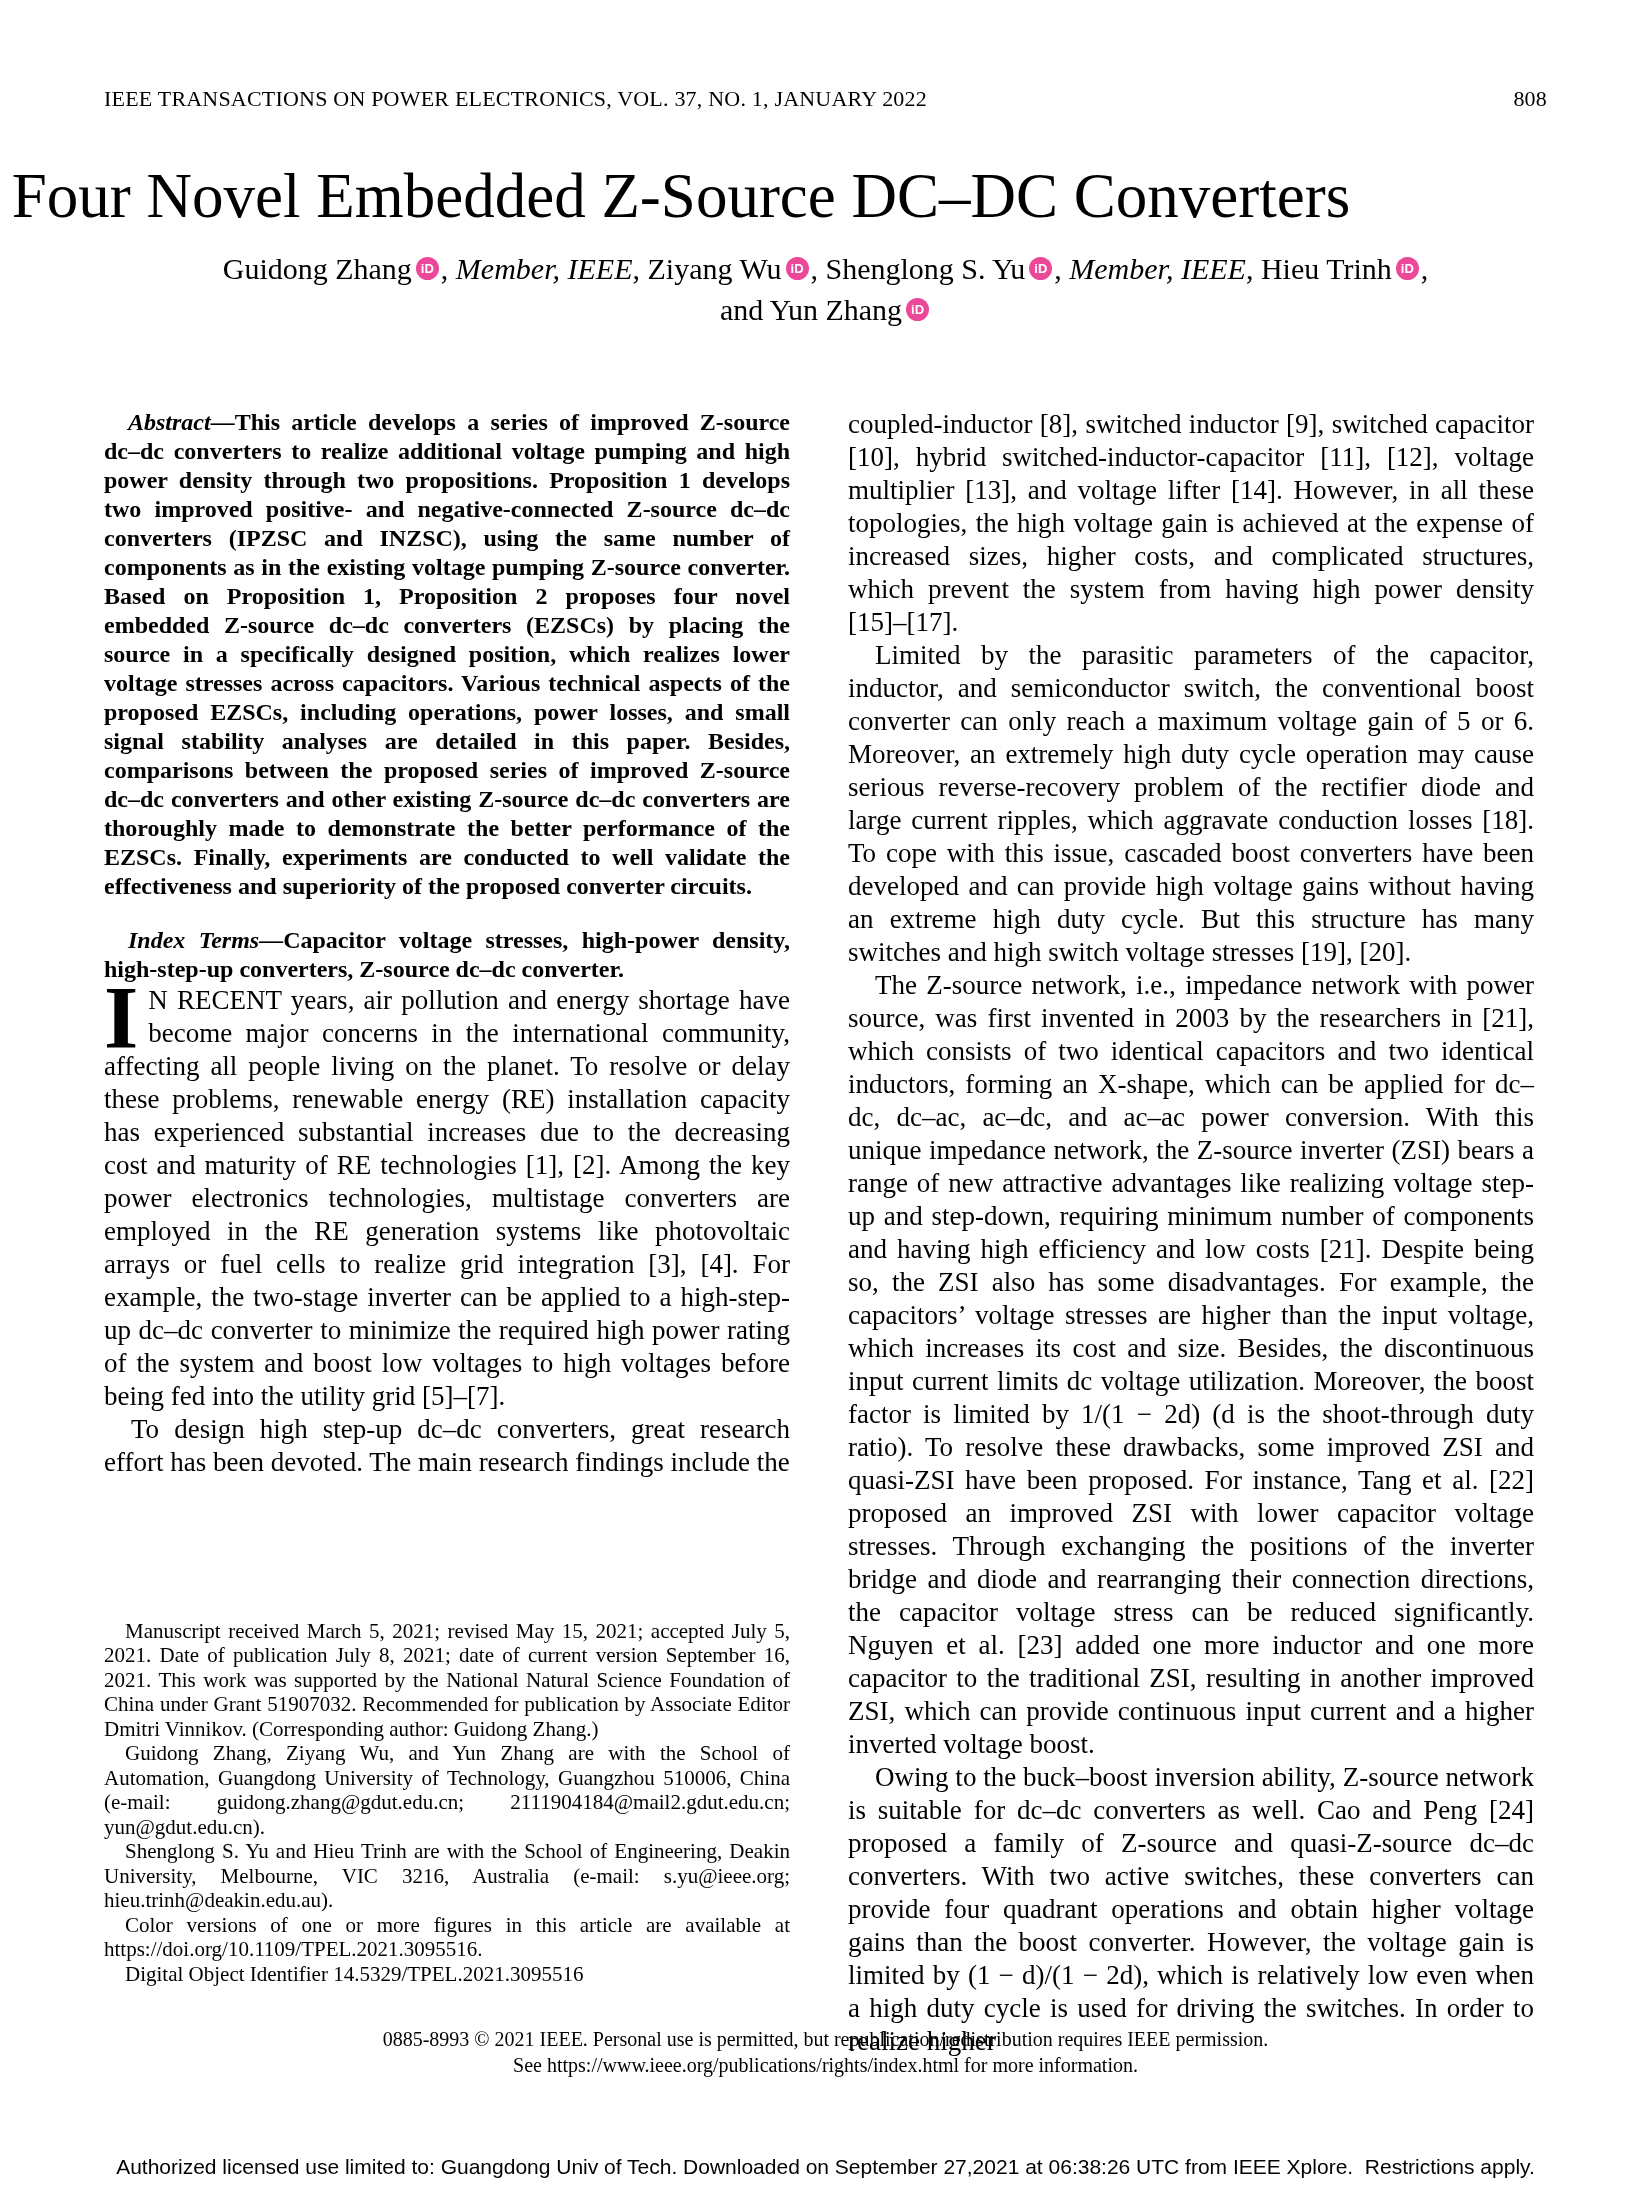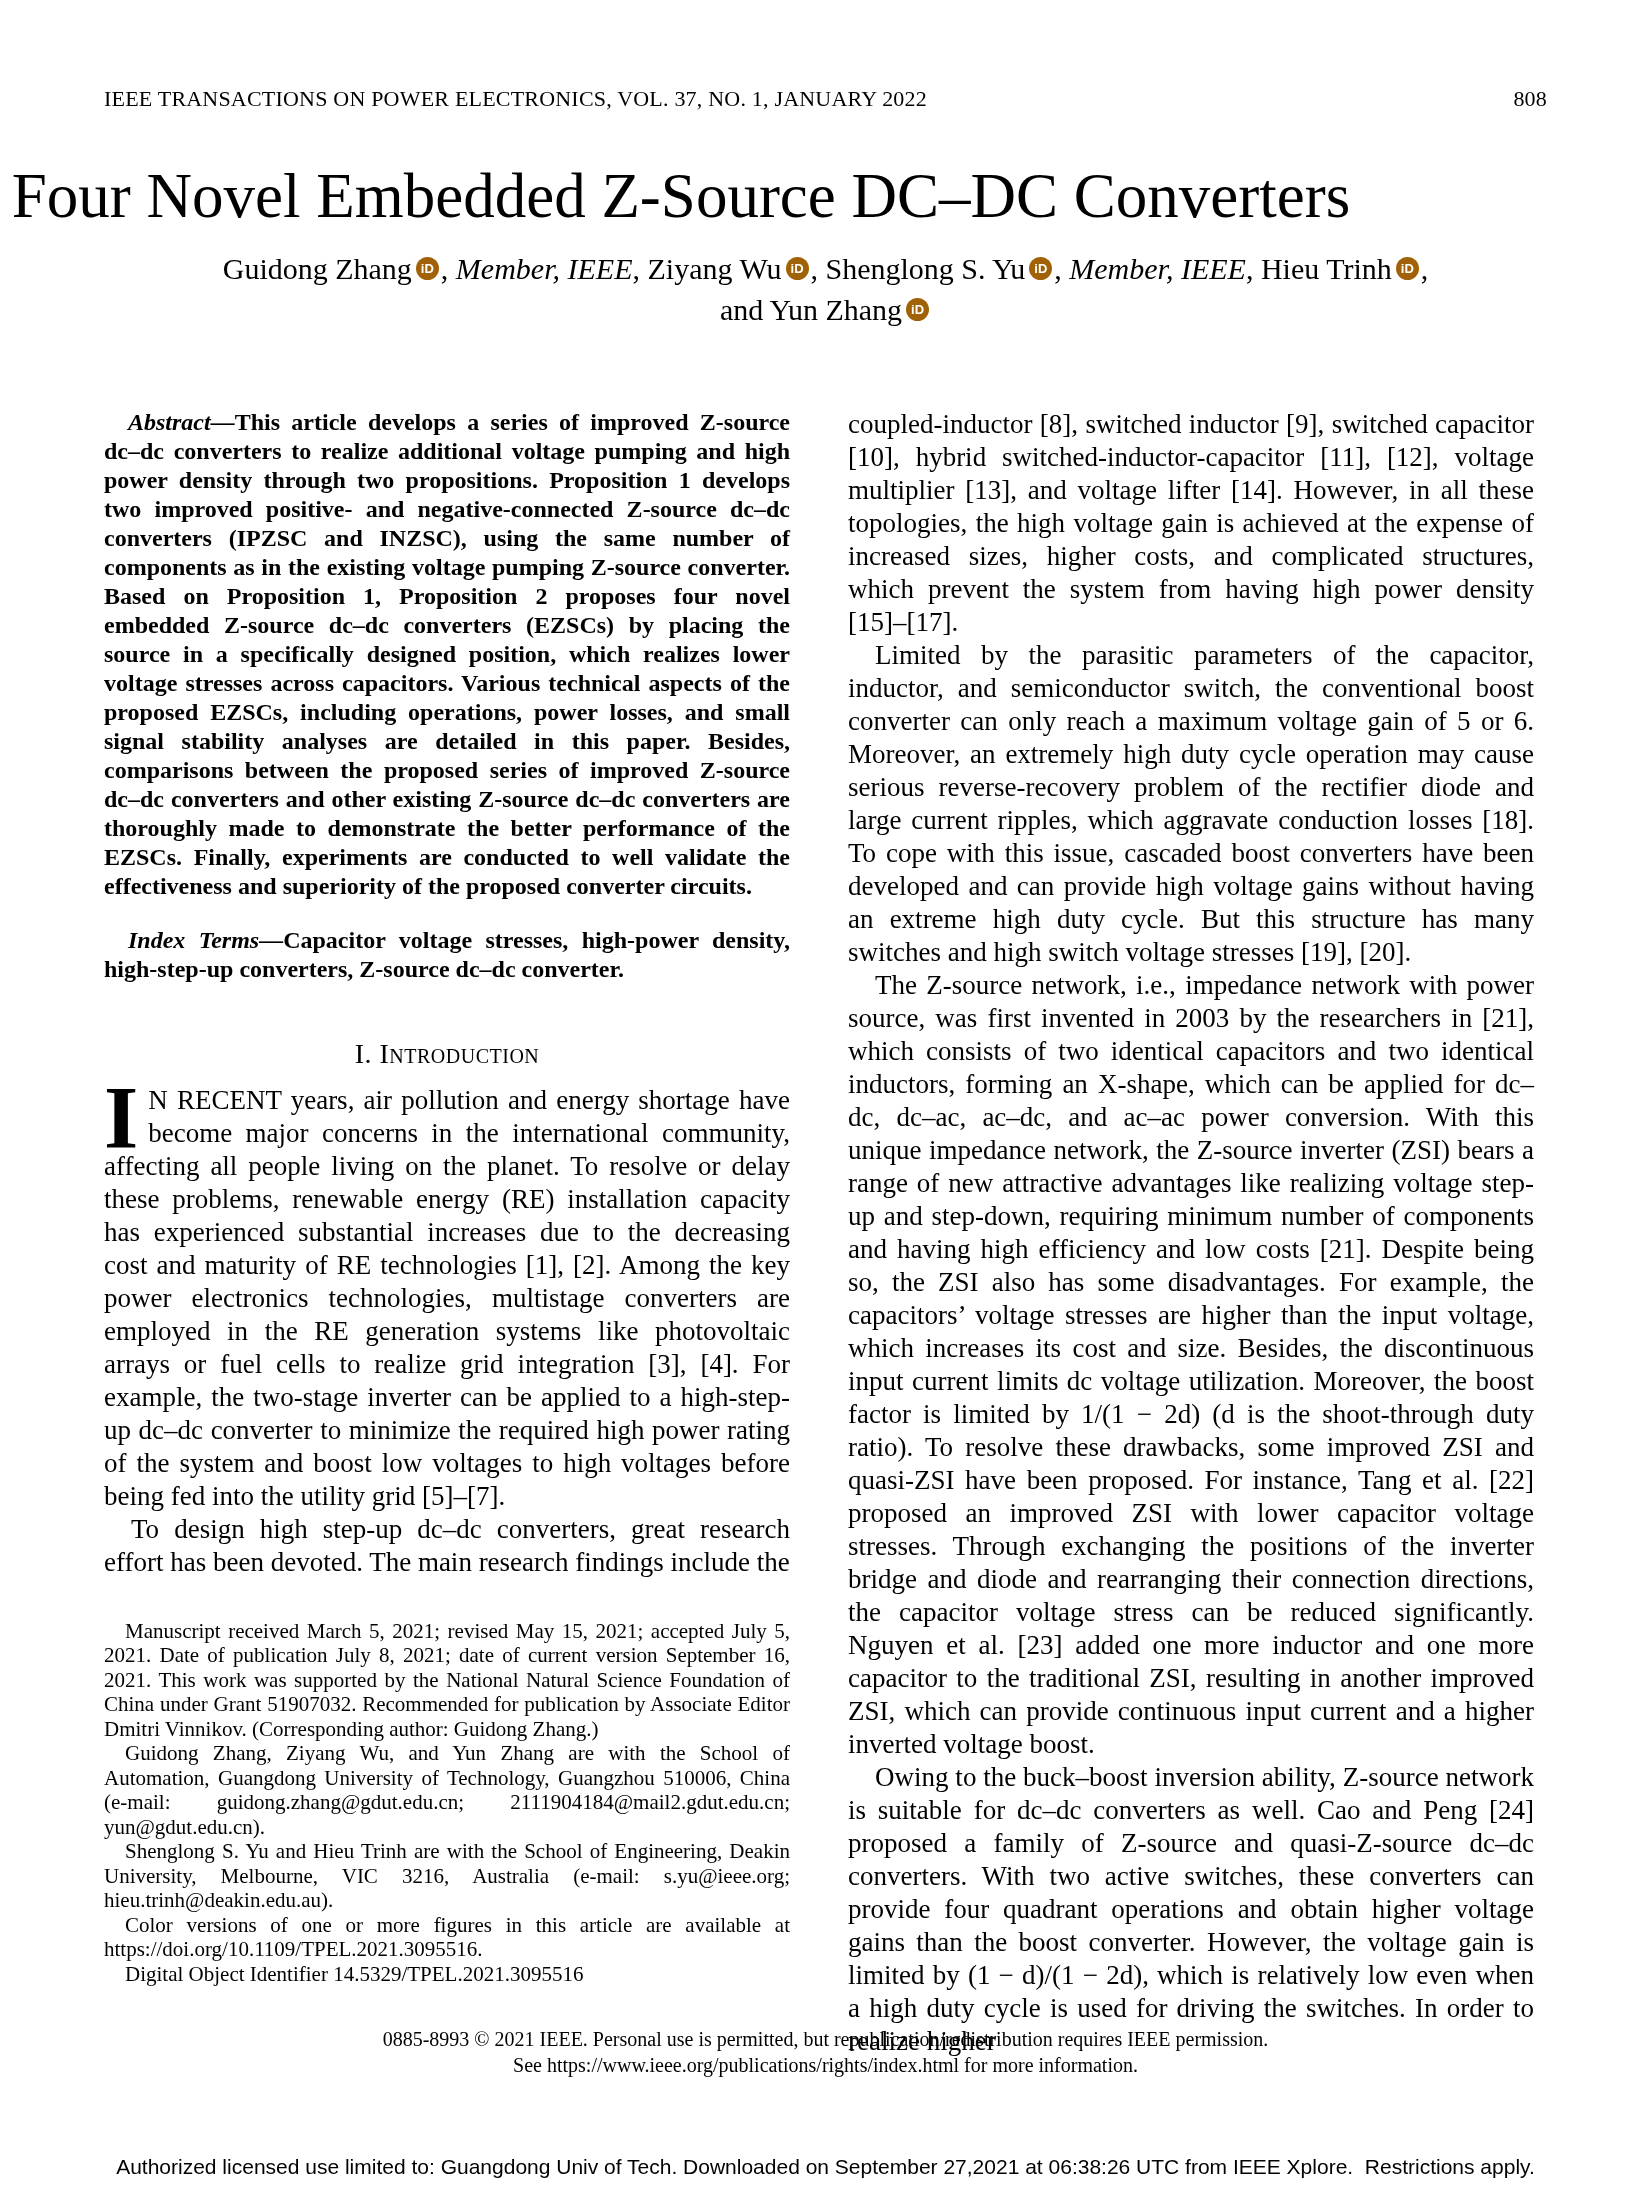--- a/index.html
+++ b/index.html
@@ -22,21 +22,21 @@
     text-align:center; font-size:63px; font-weight:normal; line-height:72px;
   }
   
   .authors {
     position:absolute; top:248px; left:0; width:1651px;
     text-align:center; font-size:30px; line-height:41px;
   }
   .authors .it { font-style:italic; }
   .orcid {
     display:inline-block; width:23px; height:23px; border-radius:50%;
-    background:#a16207; color:#fff; text-align:center;
+    background:#ec4899; color:#fff; text-align:center;
     font-family:"Liberation Sans","DejaVu Sans",sans-serif;
     font-size:13px; font-weight:bold; line-height:23px;
     vertical-align:6px; margin:0 2px 0 4px;
   }
   
   .columns {
     position:absolute; top:408px; left:104px; width:1430px;
     display:flex; gap:58px; text-align:justify;
   }
   .col { width:686px; }
@@ -84,21 +84,20 @@
 <div class="authors">
   <div><span>Guidong Zhang</span><span class="orcid"><span>iD</span></span><span>, </span><span class="it">Member, IEEE</span><span>, </span><span>Ziyang Wu</span><span class="orcid"><span>iD</span></span><span>, </span><span>Shenglong S. Yu</span><span class="orcid"><span>iD</span></span><span>, </span><span class="it">Member, IEEE</span><span>, </span><span>Hieu Trinh</span><span class="orcid"><span>iD</span></span><span>,</span></div>
   <div><span>and Yun Zhang</span><span class="orcid"><span>iD</span></span></div>
 </div>
 
 <div class="columns">
 
   <section class="col col-left">
     <p class="abs"><span class="lead-label">Abstract—</span><span>This article develops a series of improved Z-source dc–dc converters to realize additional voltage pumping and high power density through two propositions. Proposition 1 develops two improved positive- and negative-connected Z-source dc–dc converters (IPZSC and INZSC), using the same number of components as in the existing voltage pumping Z-source converter. Based on Proposition 1, Proposition 2 proposes four novel embedded Z-source dc–dc converters (EZSCs) by placing the source in a specifically designed position, which realizes lower voltage stresses across capacitors. Various technical aspects of the proposed EZSCs, including operations, power losses, and small signal stability analyses are detailed in this paper. Besides, comparisons between the proposed series of improved Z-source dc–dc converters and other existing Z-source dc–dc converters are thoroughly made to demonstrate the better performance of the EZSCs. Finally, experiments are conducted to well validate the effectiveness and superiority of the proposed converter circuits.</span></p>
     <p class="abs idx"><span class="lead-label">Index Terms—</span><span>Capacitor voltage stresses, high-power density, high-step-up converters, Z-source dc–dc converter.</span></p>
-    <h2 class="sec">I. Introduction</h2>
     <p class="bp"><span class="dc">I</span><span>N RECENT years, air pollution and energy shortage have become major concerns in the international community, affecting all people living on the planet. To resolve or delay these problems, renewable energy (RE) installation capacity has experienced substantial increases due to the decreasing cost and maturity of RE technologies [1], [2]. Among the key power electronics technologies, multistage converters are employed in the RE generation systems like photovoltaic arrays or fuel cells to realize grid integration [3], [4]. For example, the two-stage inverter can be applied to a high-step-up dc–dc converter to minimize the required high power rating of the system and boost low voltages to high voltages before being fed into the utility grid [5]–[7].</span></p>
     <p class="bp ind">To design high step-up dc–dc converters, great research effort has been devoted. The main research findings include the</p>
     <div class="fn">
       <p>Manuscript received March 5, 2021; revised May 15, 2021; accepted July 5, 2021. Date of publication July 8, 2021; date of current version September 16, 2021. This work was supported by the National Natural Science Foundation of China under Grant 51907032. Recommended for publication by Associate Editor Dmitri Vinnikov. (Corresponding author: Guidong Zhang.)</p>
       <p>Guidong Zhang, Ziyang Wu, and Yun Zhang are with the School of Automation, Guangdong University of Technology, Guangzhou 510006, China (e-mail: guidong.zhang@gdut.edu.cn; 2111904184@mail2.gdut.edu.cn; yun@gdut.edu.cn).</p>
       <p>Shenglong S. Yu and Hieu Trinh are with the School of Engineering, Deakin University, Melbourne, VIC 3216, Australia (e-mail: s.yu@ieee.org; hieu.trinh@deakin.edu.au).</p>
       <p>Color versions of one or more figures in this article are available at https://doi.org/10.1109/TPEL.2021.3095516.</p>
       <p>Digital Object Identifier 14.5329/TPEL.2021.3095516</p>
     </div>
   </section>

